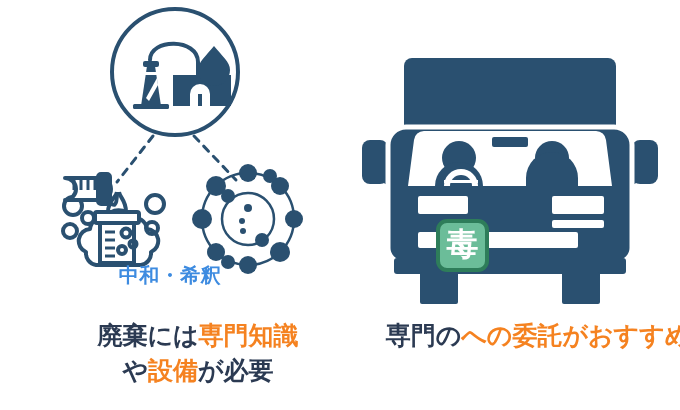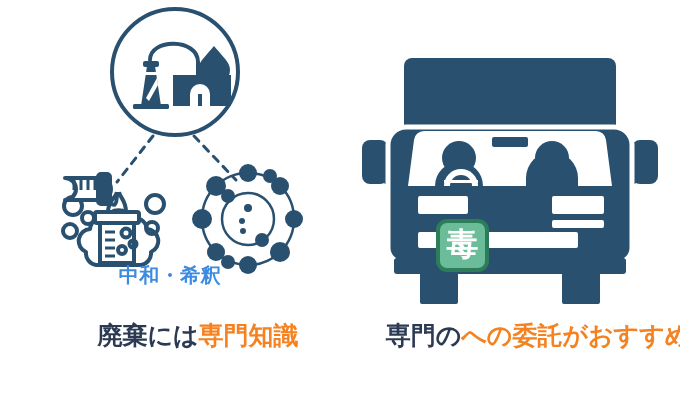--- a/index.html
+++ b/index.html
@@ -168,20 +168,21 @@
         </g>
       </svg>
     </div>
 
     <div class="sublabels">
       <span class="sublabel">中和・希釈</span>
     </div>
 
     <div class="caption">
       <span class="cap-line"><span>廃棄には</span><span class="hl">専門知識</span></span>
+      <span class="cap-line"><span>や</span><span class="hl">設備</span><span>が必要</span></span>
     </div>
   </div>
 
   <div class="panel" id="panel-right">
 
     <div class="art">
       <svg width="340" height="310" viewBox="0 0 340 310" xmlns="http://www.w3.org/2000/svg">
         <g>
 
           <rect x="64" y="58" width="212" height="122" rx="8" fill="#2a5070"></rect>

